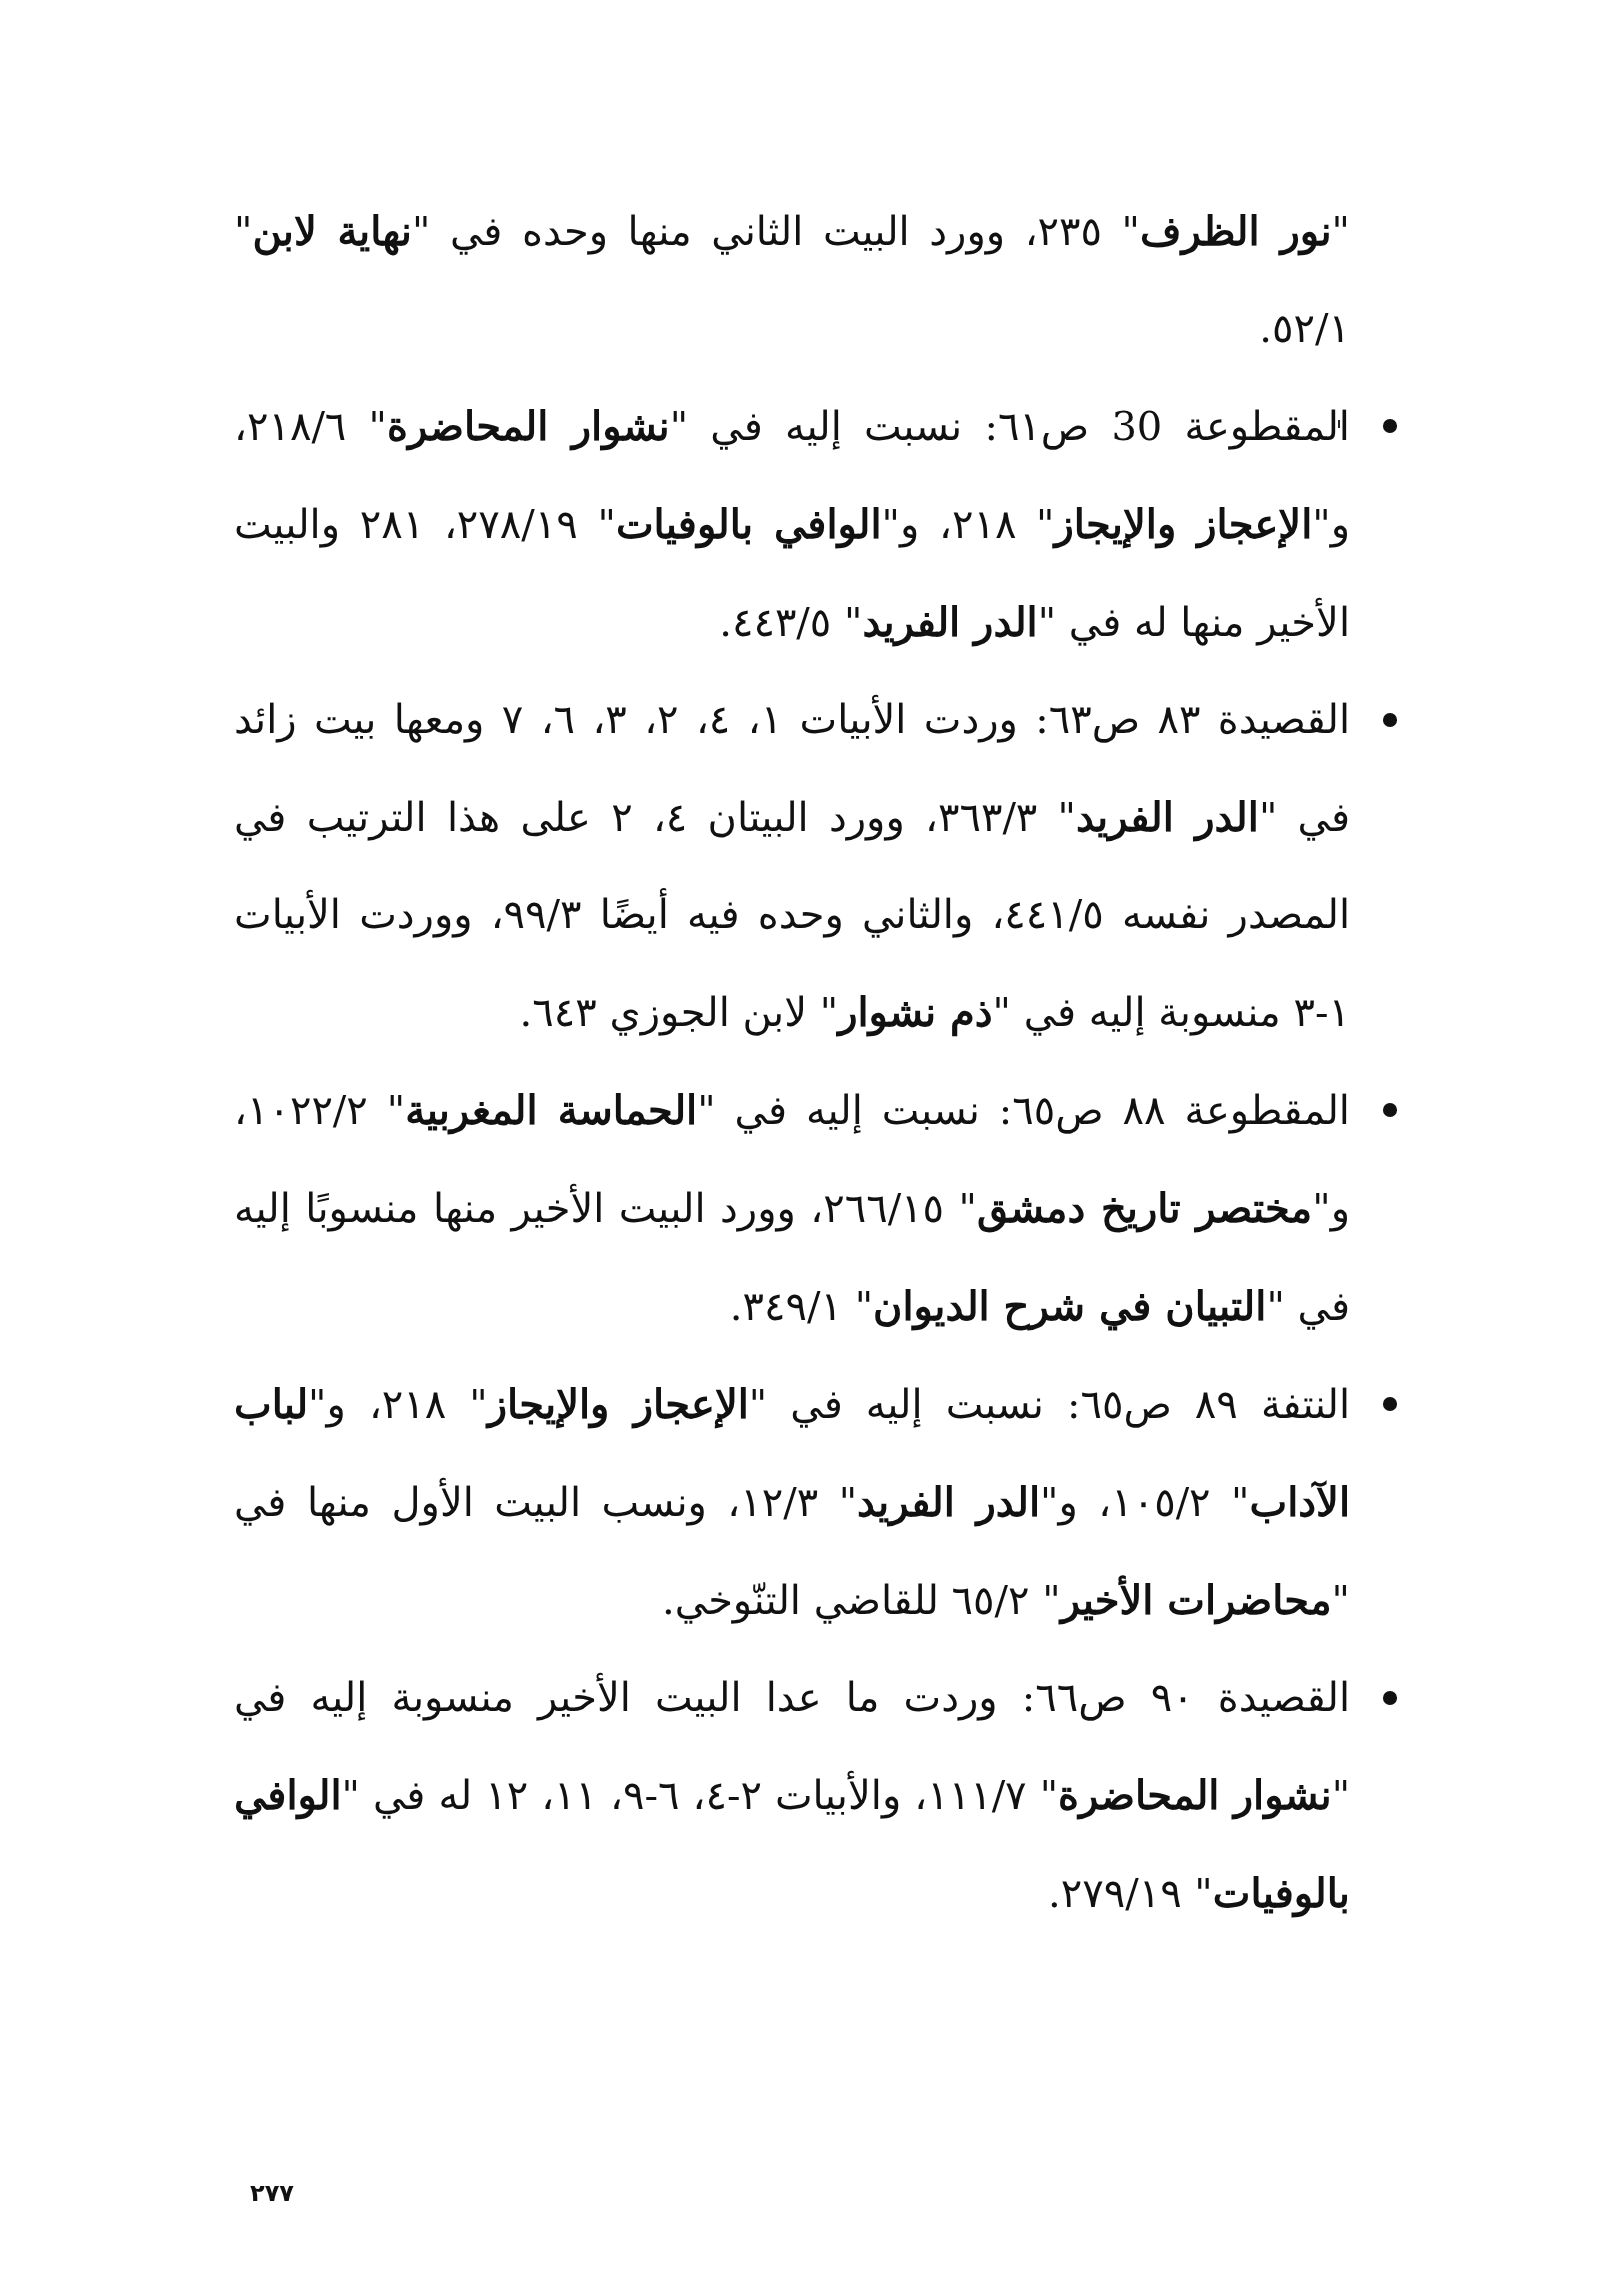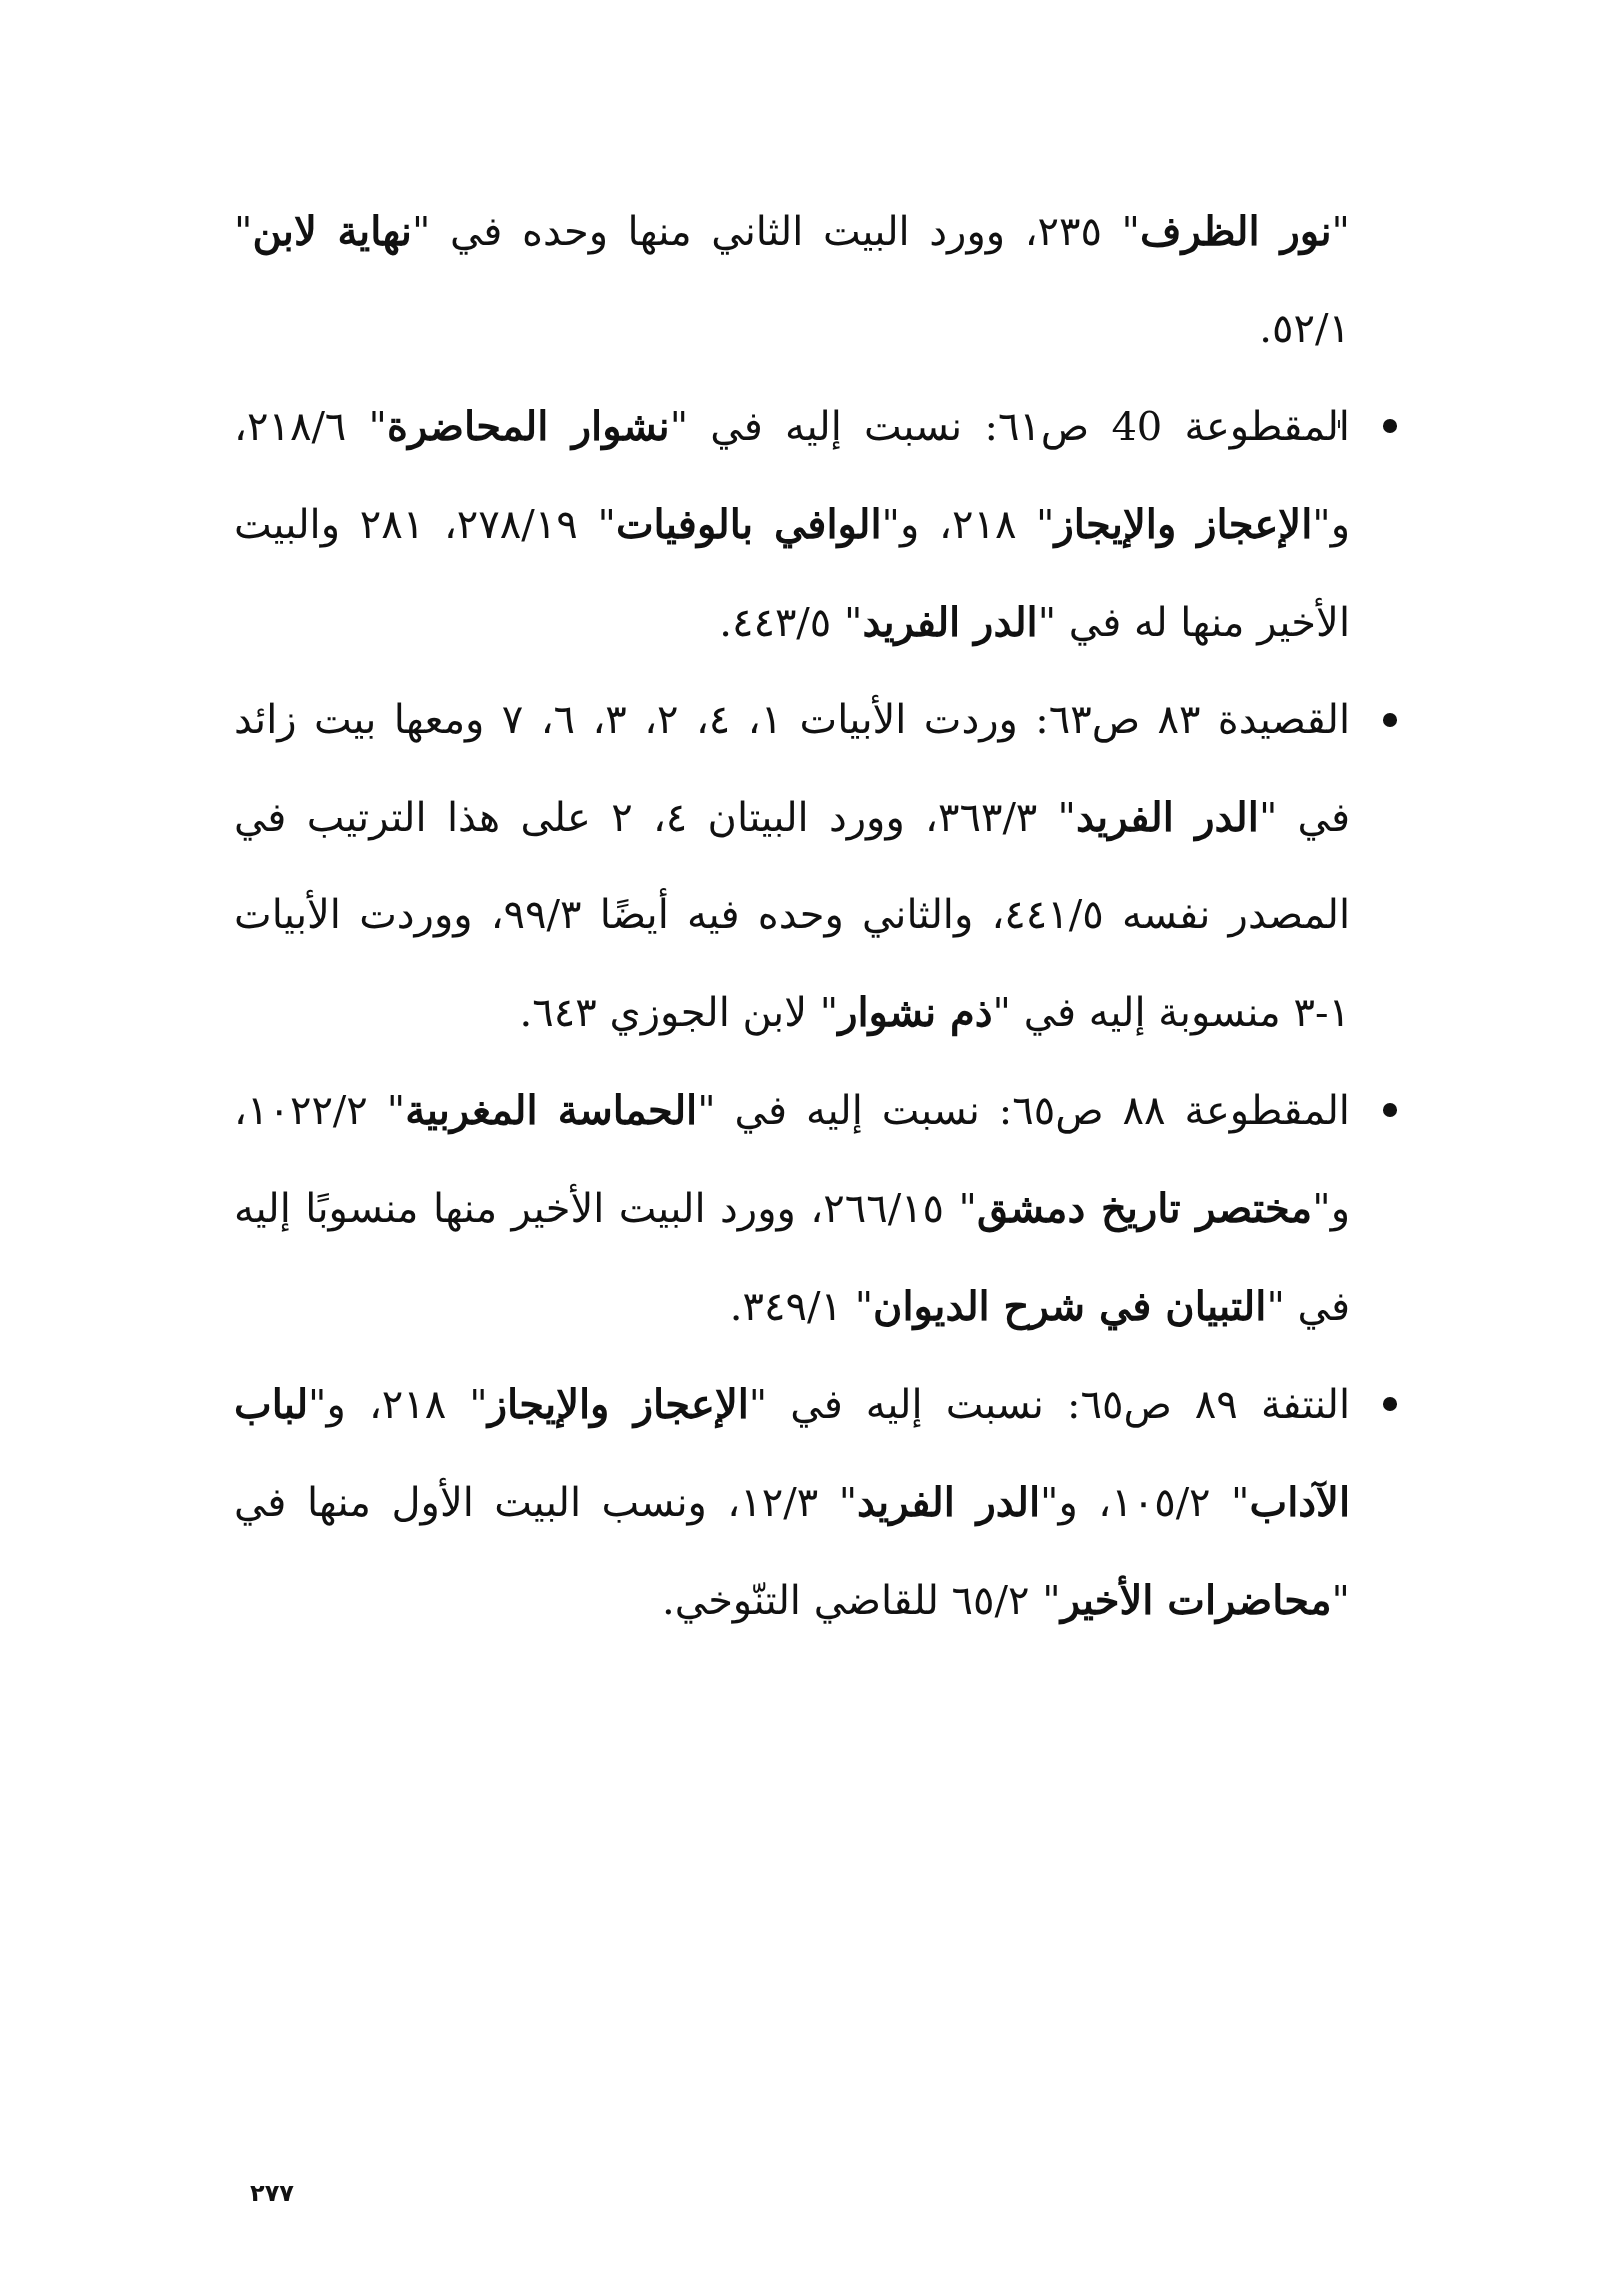--- a/index.html
+++ b/index.html
@@ -81,39 +81,43 @@
 </head>
 <body>
 
 <div class="page">
   <p class="para cont">
     <span>"</span><span class="t">نور الظرف</span><span>" ٢٣٥، وورد البيت الثاني منها وحده في "</span><span class="t">نهاية لابن</span><span>" ٥٢/١.</span>
   </p>
 
   <div class="bullet-item para">
     <span class="bullet"></span>
-    <span>المقطوعة 40 ص٦١: نسبت إليه في "</span><span class="t">نشوار المحاضرة</span><span>" ٢١٨/٦، و"</span><span class="t">الإعجاز والإيجاز</span><span>" ٢١٨، و"</span><span class="t">الوافي بالوفيات</span><span>" ٢٧٨/١٩، ٢٨١ والبيت الأخير منها له في "</span><span class="t">الدر الفريد</span><span>" ٤٤٣/٥.</span>
+    <span>المقطوعة 30 ص٦١: نسبت إليه في "</span><span class="t">نشوار المحاضرة</span><span>" ٢١٨/٦، و"</span><span class="t">الإعجاز والإيجاز</span><span>" ٢١٨، و"</span><span class="t">الوافي بالوفيات</span><span>" ٢٧٨/١٩، ٢٨١ والبيت الأخير منها له في "</span><span class="t">الدر الفريد</span><span>" ٤٤٣/٥.</span>
   </div>
 
   <div class="bullet-item para">
     <span class="bullet"></span>
     <span>القصيدة ٨٣ ص٦٣: وردت الأبيات ١، ٤، ٢، ٣، ٦، ٧ ومعها بيت زائد في "</span><span class="t">الدر الفريد</span><span>" ٣٦٣/٣، وورد البيتان ٤، ٢ على هذا الترتيب في المصدر نفسه ٤٤١/٥، والثاني وحده فيه أيضًا ٩٩/٣، ووردت الأبيات ١-٣ منسوبة إليه في "</span><span class="t">ذم نشوار</span><span>" لابن الجوزي ٦٤٣.</span>
   </div>
 
 
   <div class="bullet-item para">
     <span class="bullet"></span>
     <span>المقطوعة ٨٨ ص٦٥: نسبت إليه في "</span><span class="t">الحماسة المغربية</span><span>" ١٠٢٢/٢، و"</span><span class="t">مختصر تاريخ دمشق</span><span>" ٢٦٦/١٥، وورد البيت الأخير منها منسوبًا إليه في "</span><span class="t">التبيان في شرح الديوان</span><span>" ٣٤٩/١.</span>
   </div>
 
   <div class="bullet-item para">
     <span class="bullet"></span>
     <span>النتفة ٨٩ ص٦٥: نسبت إليه في "</span><span class="t">الإعجاز والإيجاز</span><span>" ٢١٨، و"</span><span class="t">لباب الآداب</span><span>" ١٠٥/٢، و"</span><span class="t">الدر الفريد</span><span>" ١٢/٣، ونسب البيت الأول منها في "</span><span class="t">محاضرات الأخير</span><span>" ٦٥/٢ للقاضي التنّوخي.</span>
   </div>
 
+  <div class="bullet-item para">
+    <span class="bullet"></span>
+    <span>القصيدة ٩٠ ص٦٦: وردت ما عدا البيت الأخير منسوبة إليه في "</span><span class="t">نشوار المحاضرة</span><span>" ١١١/٧، والأبيات ٢-٤، ٦-٩، ١١، ١٢ له في "</span><span class="t">الوافي بالوفيات</span><span>" ٢٧٩/١٩.</span>
+  </div>
 </div>
 
 <div class="stray-mark"></div>
 
 <div class="footer">
   <span class="footer-page">٢٧٧</span>
 </div>
 
 
 </body></html>

